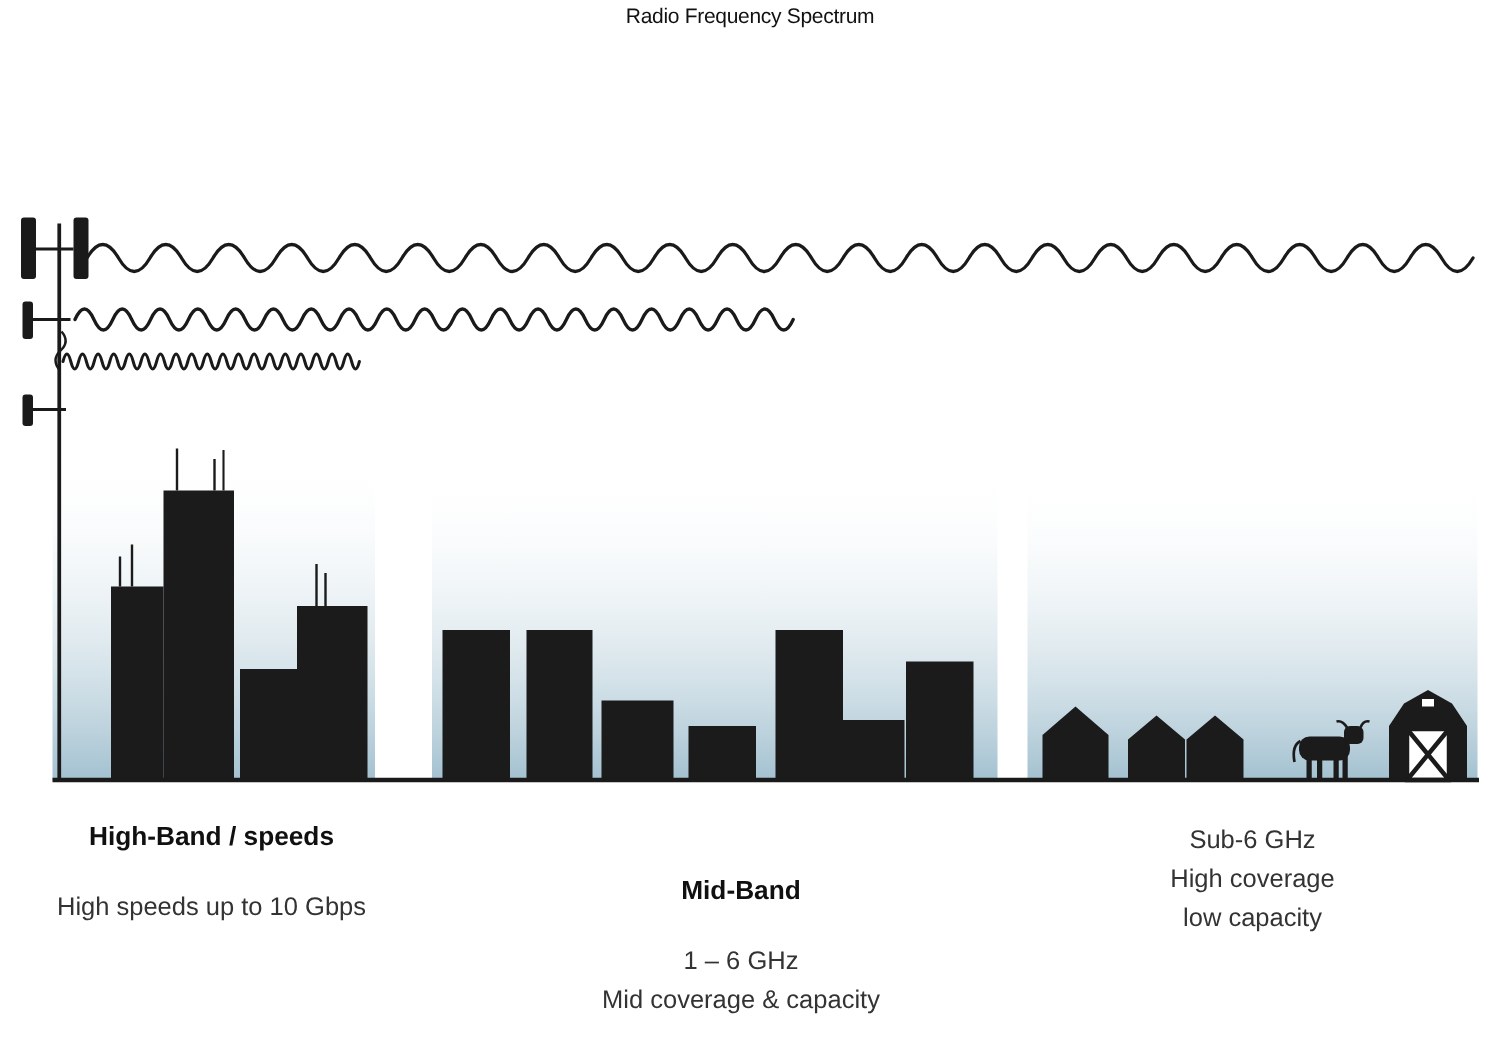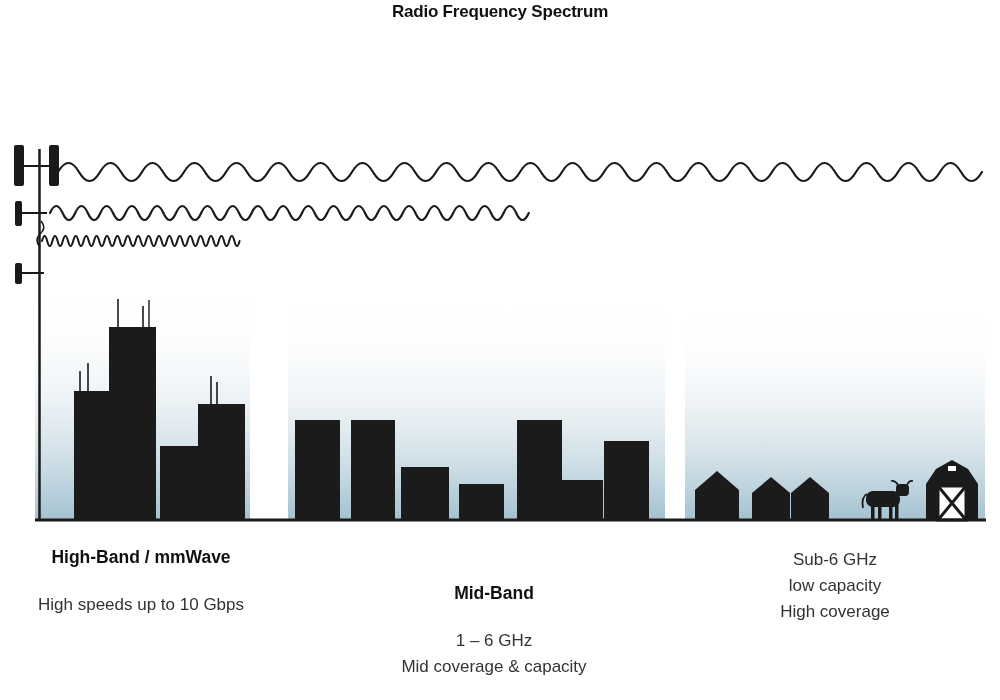--- a/index.html
+++ b/index.html
@@ -1,19 +1,19 @@
 <!DOCTYPE html>
 <html><head>
 <meta charset="utf-8">
 <style>
   html,body{margin:0;padding:0;background:#ffffff;}
   #canvas{position:relative;width:1000px;height:700px;background:#ffffff;
           font-family:"Liberation Sans",sans-serif;overflow:hidden;}
   #title{position:absolute;top:2px;left:0;width:100%;text-align:center;
-         font-size:17px;font-weight:700;color:#111;letter-spacing:-0.2px;}
+         font-size:14px;font-weight:400;color:#111;letter-spacing:-0.2px;}
   #graphic{position:absolute;top:0;left:0;}
   .caption{position:absolute;text-align:center;}
   .band-name{font-size:17.5px;font-weight:700;color:#101010;margin-bottom:24px;}
   .band-line{font-size:17px;line-height:26px;color:#333;}
 </style>
 </head>
 <body>
 
 <div id="canvas">
 
@@ -94,29 +94,29 @@
         <rect x="938" y="486" width="28" height="34" fill="#ffffff"></rect>
         <rect x="938" y="486" width="28" height="34" fill="none" stroke="#1b1b1b" stroke-width="3"></rect>
         <path d="M938 486 L966 520 M966 486 L938 520" stroke="#1b1b1b" stroke-width="3" fill="none"></path>
       </g>
     </g>
 
     <line x1="35" y1="520" x2="986" y2="520" stroke="#1a1a1a" stroke-width="3"></line>
   </svg>
 
   <div class="caption" style="left:10px;top:547px;width:262px;">
-    <div class="band-name">High-Band / mmWave</div>
+    <div class="band-name">High-Band / speeds</div>
     <div class="band-line">High speeds up to 10 Gbps</div>
   </div>
 
   <div class="caption" style="left:364px;top:547px;width:260px;margin-top:36px;">
     <div class="band-name">Mid-Band</div>
     <div class="band-line">1 – 6 GHz</div>
     <div class="band-line">Mid coverage &amp; capacity</div>
   </div>
 
   <div class="caption" style="left:700px;top:547px;width:270px;">
     <div class="band-line">Sub-6 GHz</div>
+    <div class="band-line">High coverage</div>
     <div class="band-line">low capacity</div>
-    <div class="band-line">High coverage</div>
   </div>
 
 </div>
 
 </body></html>

